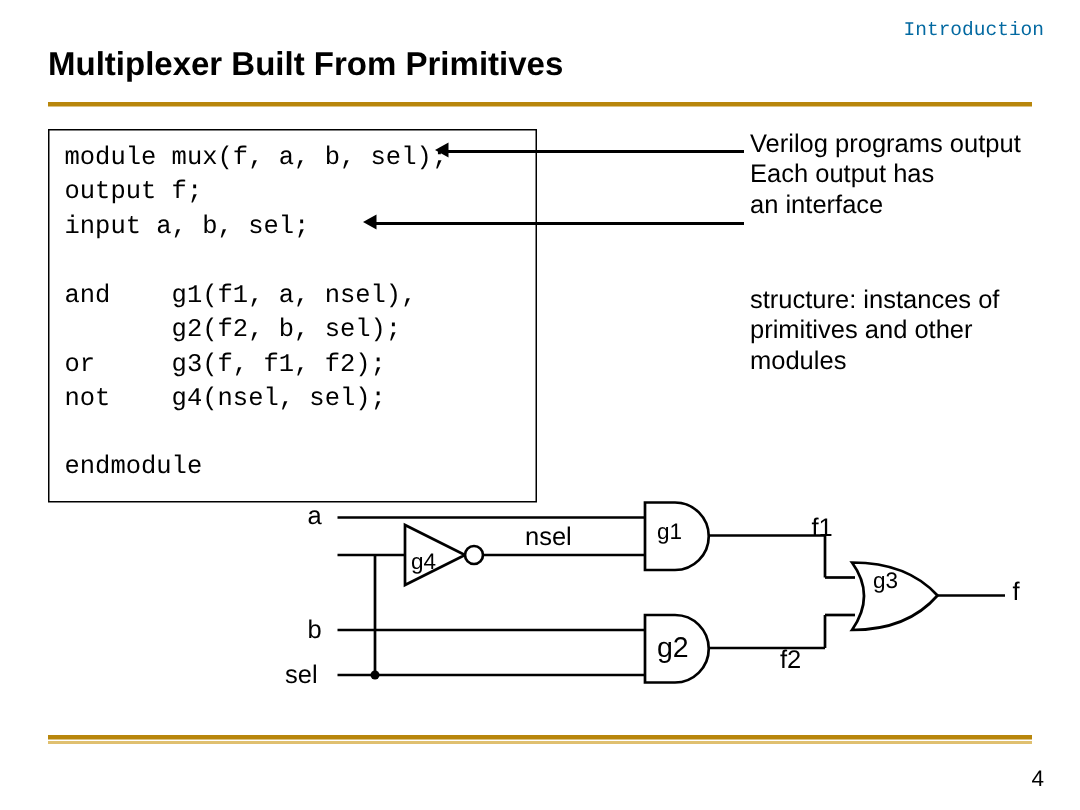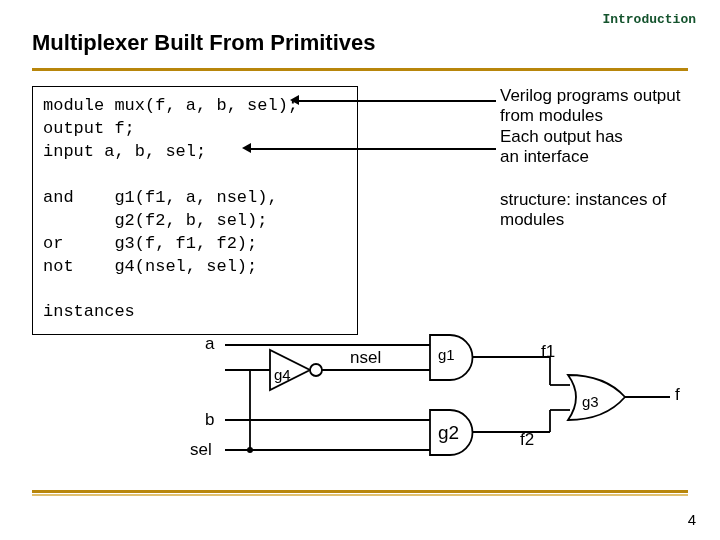--- a/index.html
+++ b/index.html
@@ -10,22 +10,22 @@
     background: #ffffff;
     font-family: Arial, Helvetica, sans-serif;
     position: relative;
     color: #000;
   }
   .header-label {
     position: absolute;
     top: 12px;
     right: 24px;
     font-size: 13px;
-    font-weight: bold;
-    color: #14532d;
+    font-weight: normal;
+    color: #0369a1;
     font-family: "Courier New", monospace;
   }
   .title {
     position: absolute;
     top: 30px;
     left: 32px;
     font-size: 22px;
     font-weight: bold;
     color: #000;
   }
@@ -109,37 +109,37 @@
 
 <div class="code-box"><span>module mux(f, a, b, sel);</span>
 <span>output f;</span>
 <span>input a, b, sel;</span>
 <span></span>
 <span>and    g1(f1, a, nsel),</span>
 <span>       g2(f2, b, sel);</span>
 <span>or     g3(f, f1, f2);</span>
 <span>not    g4(nsel, sel);</span>
 <span></span>
-<span>instances</span></div>
+<span>endmodule</span></div>
 
 <div class="arrow-line" style="top:100px; left:296px; width:200px;"></div>
 <div class="arrow-head-left" style="top:95px; left:290px;"></div>
 
 <div class="arrow-line" style="top:148px; left:248px; width:248px;"></div>
 <div class="arrow-head-left" style="top:143px; left:242px;"></div>
 
 <div class="annot" style="top:86px; left:500px;">
   <div>Verilog programs output</div>
-  <div>from modules</div>
   <div>Each output has</div>
   <div>an interface</div>
 </div>
 
 <div class="annot" style="top:190px; left:500px;">
   <div>structure: instances of</div>
+  <div>primitives and other</div>
   <div>modules</div>
 </div>
 
 <div class="diagram">
   <svg width="540" height="150" viewBox="0 0 540 150">
     <g stroke="#000" stroke-width="1.8" fill="none">
 
       <path d="M120 20 L120 60 L160 40 Z" fill="#fff"></path>
       <circle cx="166" cy="40" r="6" fill="#fff"></circle>
 
@@ -176,19 +176,19 @@
 
   <div class="dlabel" style="top:4px; left:55px;">a</div>
   <div class="dlabel" style="top:80px; left:55px;">b</div>
   <div class="dlabel" style="top:110px; left:40px;">sel</div>
   <div class="dlabel" style="top:36px; left:124px; font-size:15px;">g4</div>
   <div class="dlabel" style="top:18px; left:200px;">nsel</div>
   <div class="dlabel" style="top:16px; left:288px; font-size:15px;">g1</div>
   <div class="dlabel" style="top:92px; left:288px; font-size:19px;">g2</div>
   <div class="dlabel" style="top:12px; left:370px;margin-left:21px;">f1</div>
   <div class="dlabel" style="top:100px; left:370px;">f2</div>
-  <div class="dlabel" style="top:63px; left:432px; font-size:15px;text-align:center;">g3</div>
+  <div class="dlabel" style="top:49px; left:432px; font-size:15px;text-align:center;">g3</div>
   <div class="dlabel" style="top:55px; left:525px;">f</div>
 </div>
 
 <div class="footer-rule dark"></div>
 <div class="footer-rule light"></div>
 <div class="page-num">4</div>
 
 </body></html>

